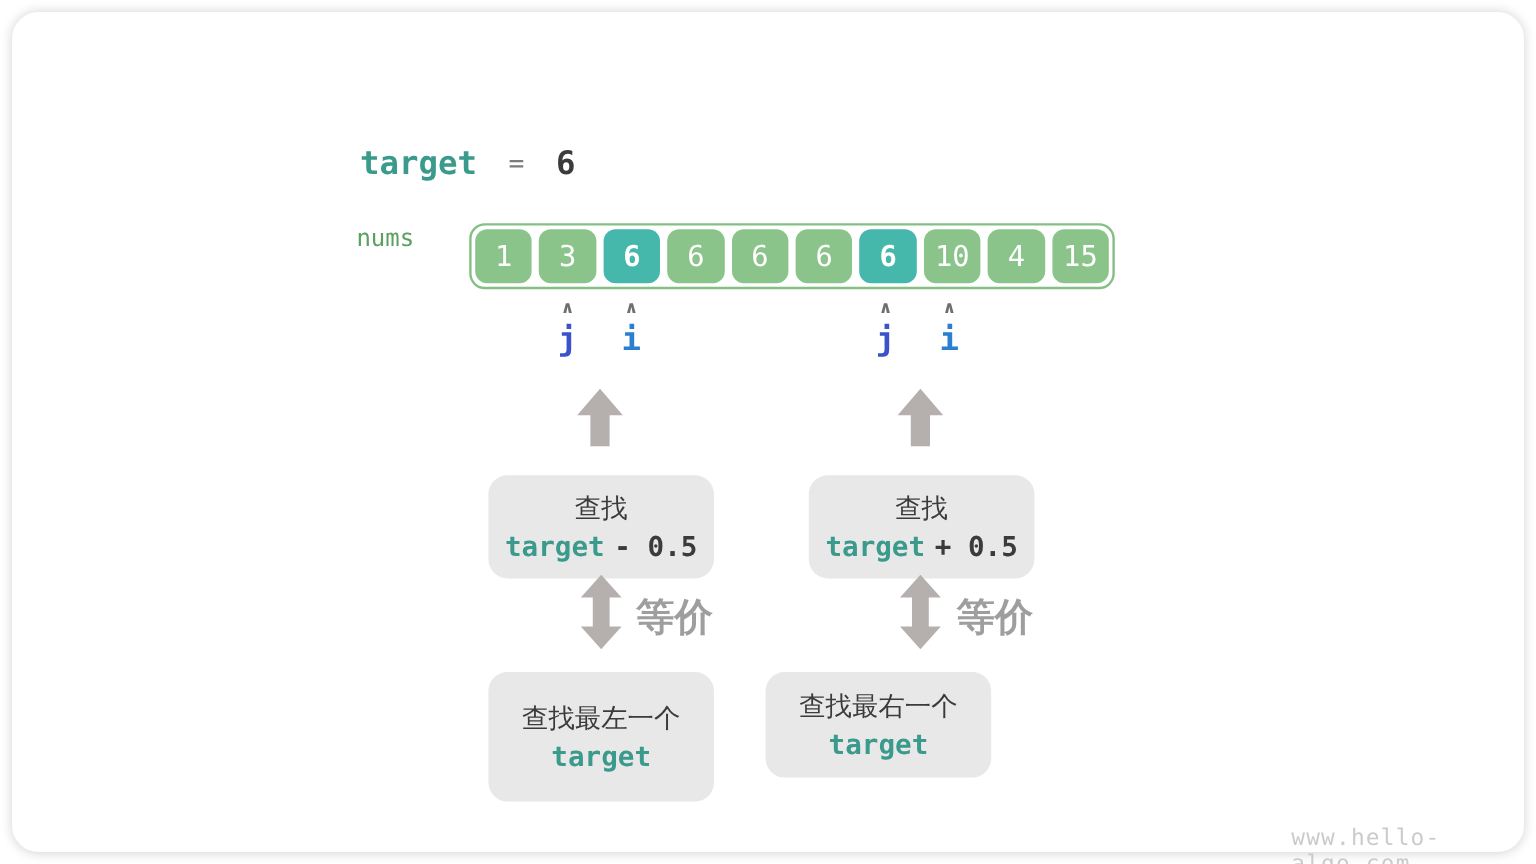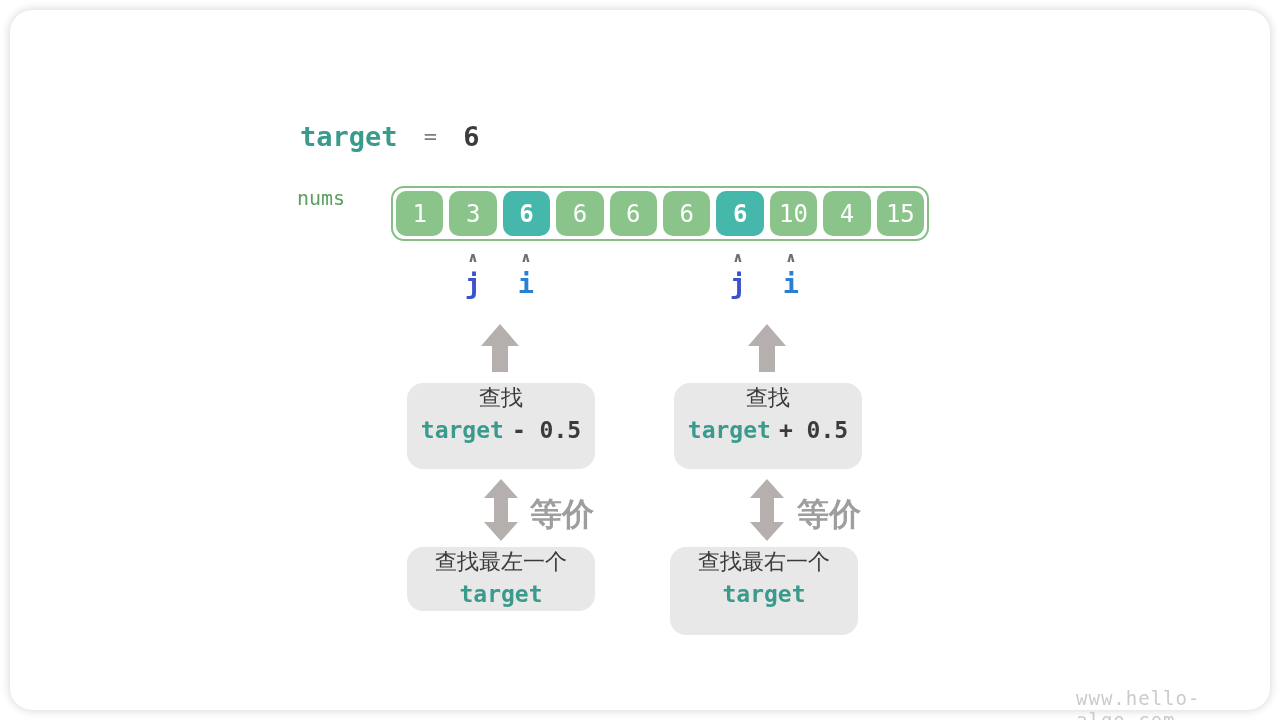--- a/index.html
+++ b/index.html
@@ -57,30 +57,30 @@
 
   
   .up-arrow{position:absolute;top:314px;transform:translateX(-50%);}
   .up-arrow.a1{left:490px;} .up-arrow.a2{left:757px;}
   .dbl-arrow{position:absolute;top:469px;transform:translateX(-50%);}
   .dbl-arrow.a1{left:491px;} .dbl-arrow.a2{left:757px;}
 
   
   .gbox{
     position:absolute;width:188px;background:var(--box-gray);border-radius:16px;
-    display:flex;flex-direction:column;align-items:center;gap:4px;
+    display:flex;flex-direction:column;align-items:center;justify-content:center;gap:4px;margin-top:13px;
   }
   .gbox .line1{font-size:22px;color:var(--text-dark);}
   .gbox .line2{font-size:23px;font-weight:bold;font-family:"DejaVu Sans Mono","Liberation Mono",monospace;white-space:nowrap;}
   .gbox .code{color:var(--code-teal);}
   .gbox .op{color:var(--text-dark);margin-left:8px;}
   .search-left{left:397px;top:373px;height:86px;}
   .search-right{left:664px;top:373px;height:86px;}
-  .result-left{left:397px;top:537px;height:64px;}
-  .result-right{left:660px;top:537px;height:88px;}
+  .result-left{left:397px;top:537px;height:108px;}
+  .result-right{left:628px;top:537px;height:88px;}
 
   .equiv{position:absolute;top:483px;font-size:32px;font-weight:bold;color:var(--equiv-gray);}
   .equiv.e1{left:520px;} .equiv.e2{left:787px;}
 
   .watermark{position:absolute;left:1066px;top:677px;font-size:19px;color:var(--watermark-gray);letter-spacing:1px;}
 </style>
 </head>
 <body>
 
 <div class="canvas">

